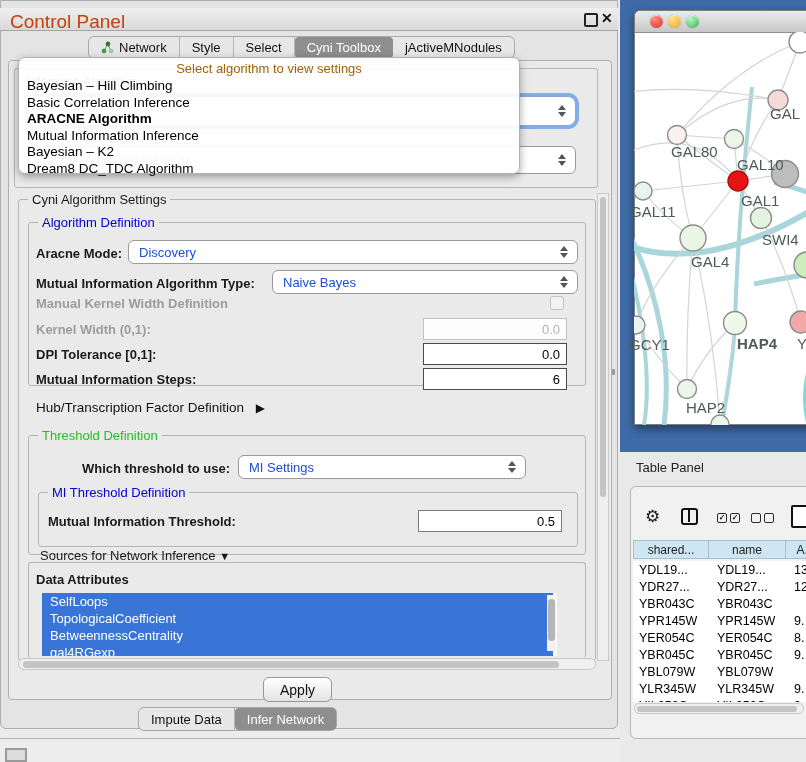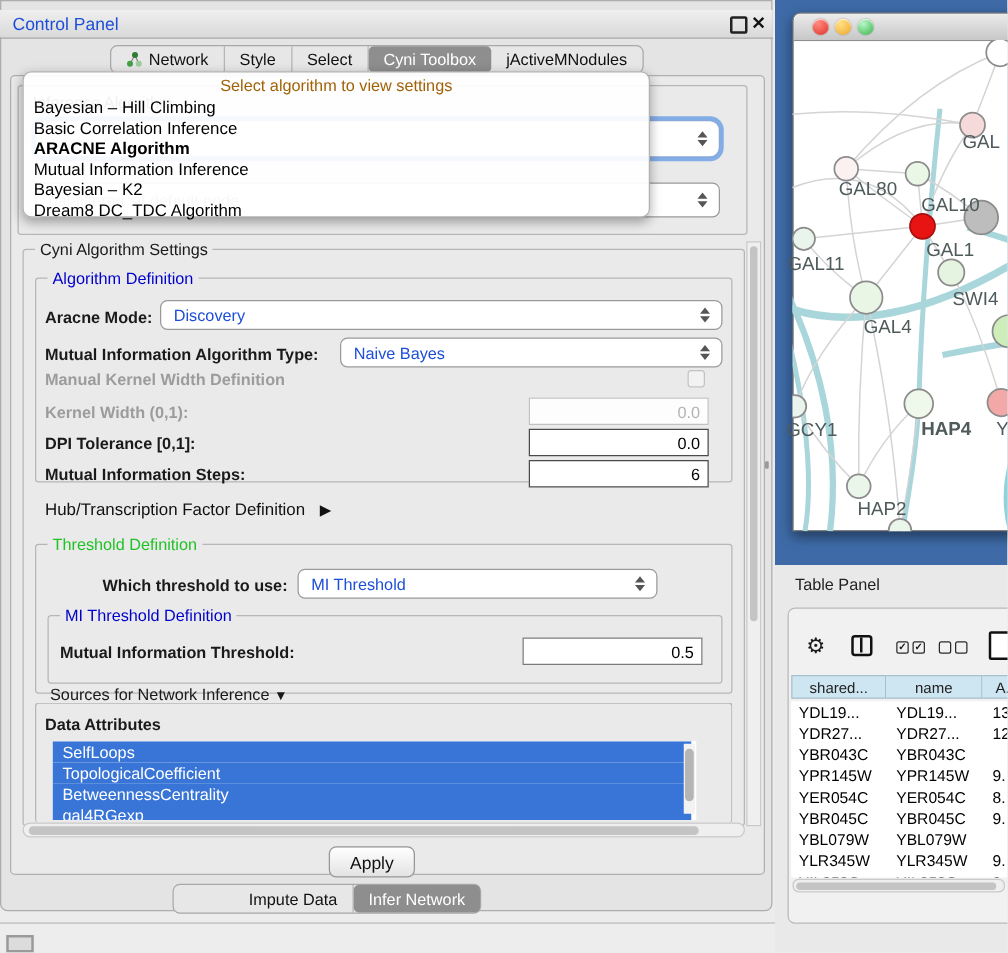--- a/index.html
+++ b/index.html
@@ -4,21 +4,21 @@
 <style>
   html,body{margin:0;padding:0;}
   body{width:806px;height:762px;position:relative;overflow:hidden;background:#ececec;
        font-family:"Liberation Sans",sans-serif;-webkit-font-smoothing:antialiased;}
   .abs{position:absolute;}
   
   .cp-window{left:0;top:8;width:618px;height:729px;background:#e4e4e4;border:1px solid #adadad;
              border-radius:0 0 6px 6px;box-sizing:border-box;}
   .cp-titlebar{left:0;top:8px;width:618px;height:23px;background:linear-gradient(#efefef,#d9d9d9);
                border-bottom:1px solid #a5a5a5;box-sizing:border-box;}
-  .cp-title{left:10px;top:11px;font-size:14px;color:#1d4ed8;}
+  .cp-title{left:10px;top:11px;font-size:19px;color:#c2410c;}
   .float-btn{left:584px;top:13px;width:10px;height:10px;border:2px solid #222;border-radius:2px;}
   .close-btn{left:601px;top:10px;font-size:14px;font-weight:bold;color:#111;}
   
   .tabstrip{display:flex;align-items:stretch;border:1px solid #a8a8a8;border-radius:6px;
             background:#e7e7e7;height:23px;box-sizing:border-box;font-size:13px;color:#111;}
   .tab{display:flex;align-items:center;padding:0 12px;border-right:1px solid #b5b5b5;cursor:default;white-space:nowrap;}
   .tab:last-child{border-right:none;}
   .tab.sel{background:#8e8e8e;color:#fff;border-radius:4px;border-right:none;margin:0;}
   
   .main-panel{left:8px;top:60px;width:604px;height:640px;background:#eaeaea;border:1px solid #b0b0b0;
@@ -161,21 +161,21 @@
 <div class="abs" style="left:36px;top:400px;font-size:13.5px;color:#111;">
   <span>Hub/Transcription Factor Definition</span>
   <span style="margin-left:8px;font-size:12px;">▶</span>
 </div>
 
 <div class="abs gbox" style="left:28px;top:435px;width:558px;height:120px;"></div>
 <div class="abs gtitle green" style="left:38px;top:428px;">Threshold Definition</div>
 
 <div class="abs lbl" style="left:82px;top:461px;">Which threshold to use:</div>
 <div class="abs combo" style="left:238px;top:455px;width:288px;height:24px;">
-  <span>MI Threshold</span>
+  <span>MI Settings</span>
   <span class="stepper"></span>
 </div>
 
 <div class="abs gbox" style="left:38px;top:492px;width:540px;height:55px;"></div>
 <div class="abs gtitle blue" style="left:48px;top:485px;">MI Threshold Definition</div>
 <div class="abs lbl" style="left:48px;top:514px;">Mutual Information Threshold:</div>
 <div class="abs field en" style="left:418px;top:510px;width:144px;height:22px;border-width:1px;border-color:#7a7a7a;">0.5</div>
 
 <div class="abs gbox" style="left:28px;top:562px;width:558px;height:96px;border-bottom:none;"></div>
 <div class="abs gtitle dark" style="left:36px;top:548px;background:transparent;">
@@ -195,21 +195,21 @@
 </div>
 
 <div class="abs sbar-v" style="left:18px;top:658px;width:578px;height:12px;border-radius:6px;">
   <div class="sbar-th" style="position:absolute;left:4px;top:2px;height:7px;width:536px;"></div>
 </div>
 
 <div class="abs btn" style="left:263px;top:677px;width:67px;height:23px;">
   <span>Apply</span>
 </div>
 
-<div class="abs tabstrip" style="left:138px;top:707px;height:24px;padding-left:48px;">
+<div class="abs tabstrip" style="left:138px;top:707px;height:24px;">
   <div class="tab">
       <span>Impute Data</span>
     </div>
   <div class="tab sel">
       <span>Infer Network</span>
     </div>
 </div>
 
 <div class="abs" style="left:612px;top:369px;width:3px;height:6px;background:#9a9a9a;border-radius:1px;"></div>
 

